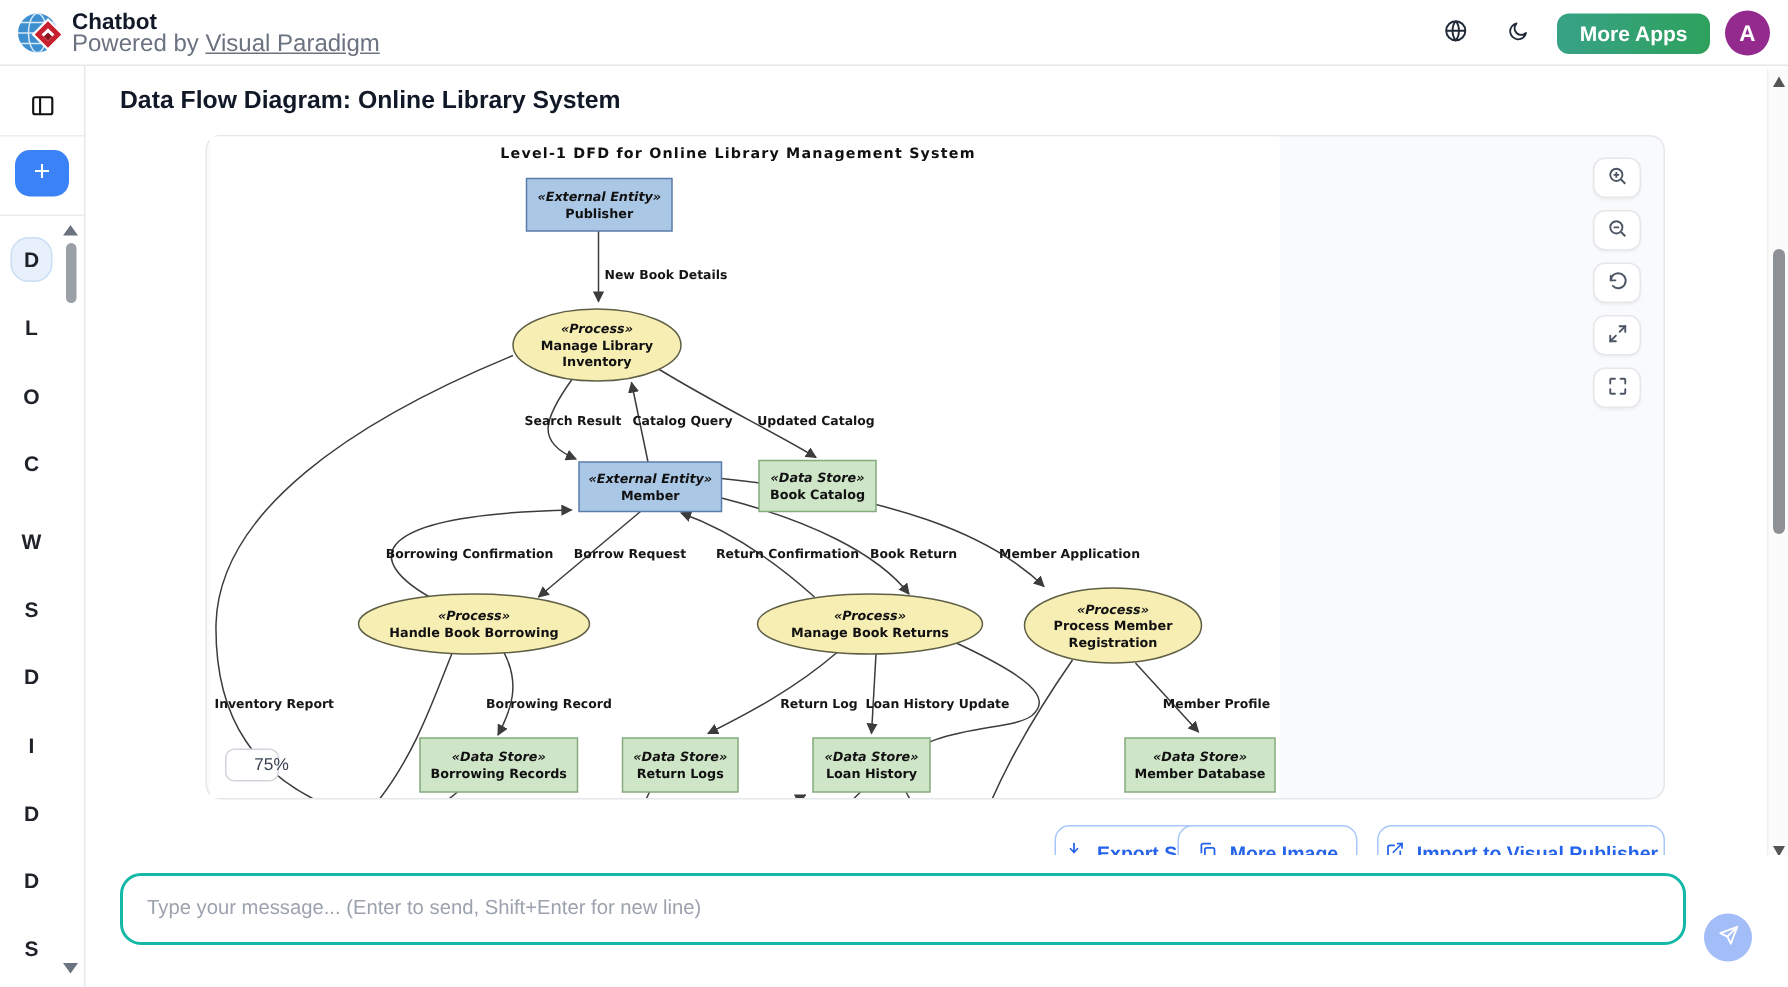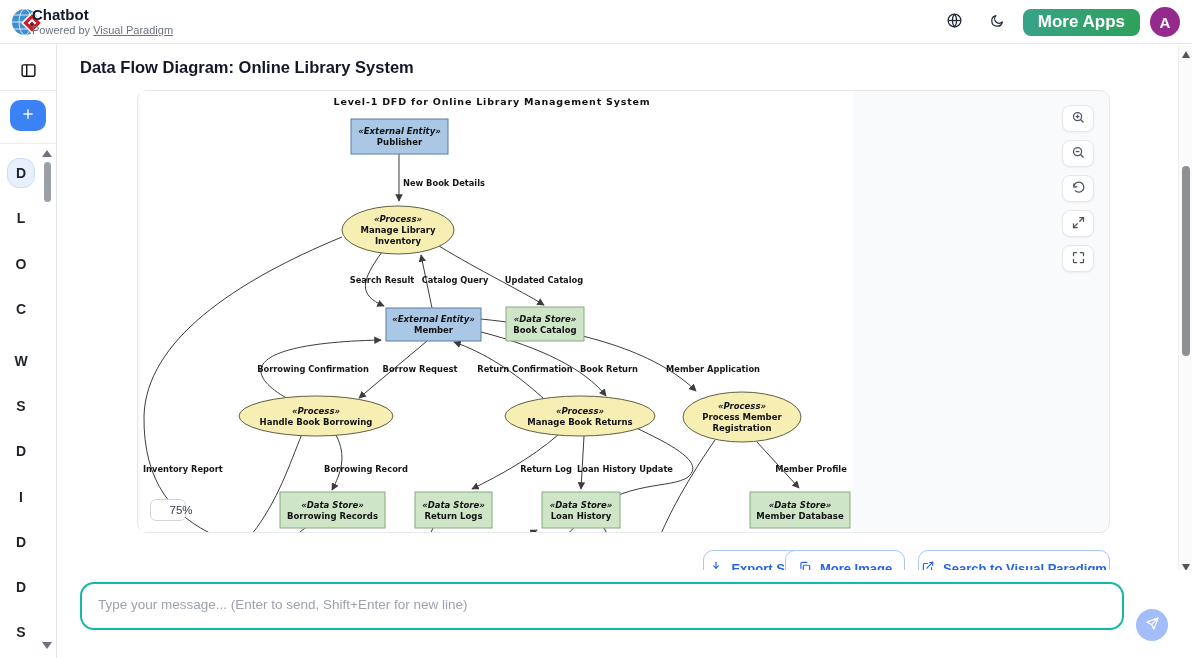--- a/index.html
+++ b/index.html
@@ -5,29 +5,29 @@
   * { margin:0; padding:0; box-sizing:border-box; }
   html,body { width:1192px; height:658px; }
   #root {
     position:relative; width:1192px; height:658px; overflow:hidden;
     background:#fff; font-family:"Liberation Sans", sans-serif; color:#1f2937;
   }
   
   .top-header { position:absolute; left:0; top:0; width:1192px; height:44px;
     background:#fff; border-bottom:1px solid #e5e7eb; z-index:40; }
   .logo { position:absolute; left:9px; top:4px; width:36px; height:36px; }
-  .brand { position:absolute; left:32px; top:6px; }
+  .brand { position:absolute; left:48px; top:6px; }
   .brand-title { font-size:15px; font-weight:700; color:#111827; line-height:17px; }
-  .brand-sub { font-size:11px; color:#6b7280; line-height:14px; }
+  .brand-sub { font-size:16px; color:#6b7280; line-height:14px; }
   .brand-sub a, .vp-link { color:#6b7280; text-decoration:underline; cursor:pointer; }
   .header-right { position:absolute; right:12px; top:0; height:44px; display:flex; align-items:center; gap:10px; }
   .icon-btn { width:32px; height:32px; border:none; background:transparent; display:flex;
     align-items:center; justify-content:center; border-radius:8px; cursor:pointer; }
   .more-apps { height:27px; padding:0 15px; border:none; border-radius:8px; cursor:pointer;
-    background:linear-gradient(90deg,#38a287,#2ea15c); color:#fff; font-size:17px; font-weight:700;
+    background:linear-gradient(90deg,#38a287,#2ea15c); color:#fff; font-size:14px; font-weight:700;
     font-family:"Liberation Sans",sans-serif; }
   .avatar { width:30px; height:30px; border-radius:50%; background:#942a8d; color:#fff;
     display:flex; align-items:center; justify-content:center; font-size:15px; font-weight:700; cursor:pointer; }
   
   .sidebar { position:absolute; left:0; top:44px; width:57px; height:614px;
     background:#fff; border-right:1px solid #e5e7eb; z-index:30; }
   .panel-toggle { position:absolute; left:13px; top:13px; }
   .sb-div1 { position:absolute; left:0; top:46px; width:100%; height:1px; background:#ececec; }
   .new-chat { position:absolute; left:10px; top:56px; width:36px; height:31px; border:none;
     background:#3b82f6; border-radius:10px; display:flex; align-items:center; justify-content:center; cursor:pointer; }
@@ -322,21 +322,21 @@
       <span>More Image</span>
     </button>
     <button class="action-btn" style="left:918px;width:192px;">
       <span>
         <svg width="14" height="14" viewBox="0 0 24 24" fill="none" stroke="#2563eb" stroke-width="2" stroke-linecap="round">
           <path d="M18 13v5a2 2 0 0 1-2 2H6a2 2 0 0 1-2-2V8a2 2 0 0 1 2-2h5"></path>
           <polyline points="15,4 20,4 20,9"></polyline>
             <line x1="10" y1="14" x2="20" y2="4"></line>
         </svg>
       </span>
-      <span>Search to Visual Paradigm</span>
+      <span>Import to Visual Publisher</span>
     </button>
   </div>
 
   <div class="chat-bar">
     <textarea class="chat-input" placeholder="Type your message... (Enter to send, Shift+Enter for new line)" style=""></textarea>
     <button class="send-btn">
       <span>
         <svg width="15" height="15" viewBox="0 0 24 24" fill="none" stroke="#fff" stroke-width="2" stroke-linejoin="round">
           <path d="M21 3 10.5 13.5"></path>
             <path d="M21 3l-6.8 18-3.7-7.5L3 9.8z"></path>

